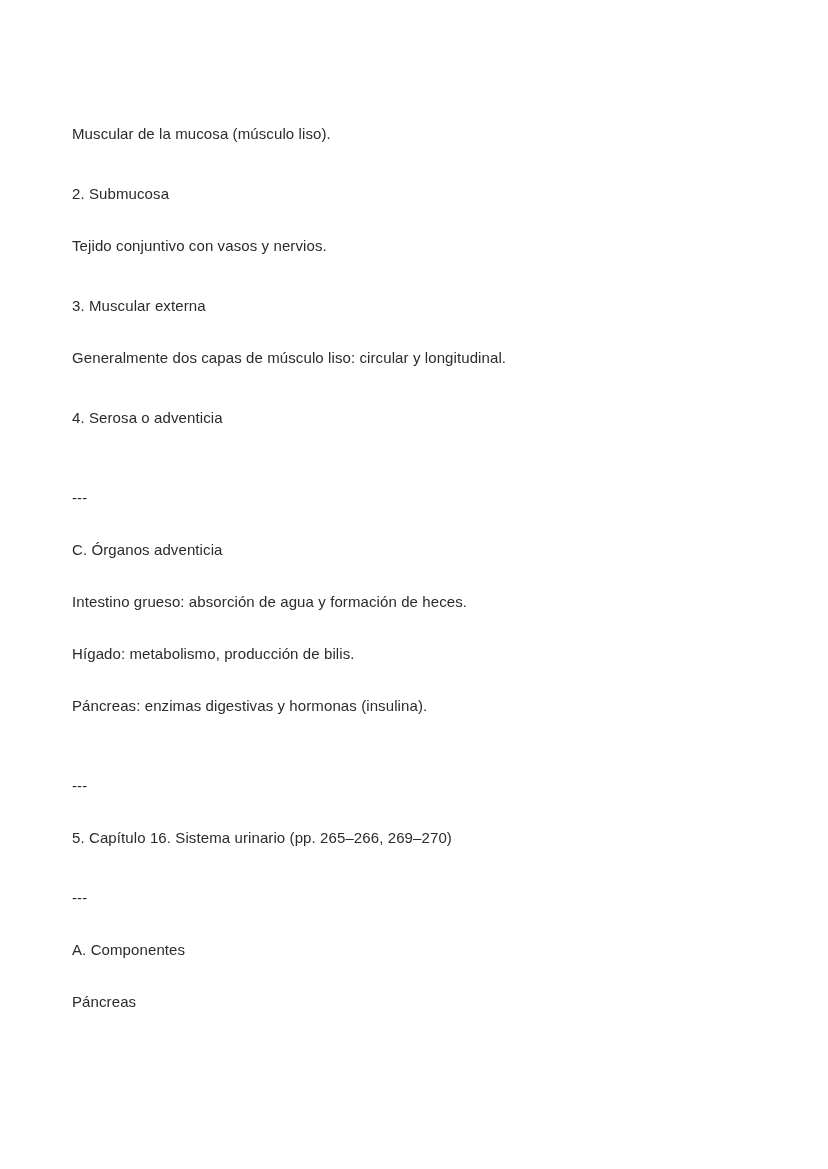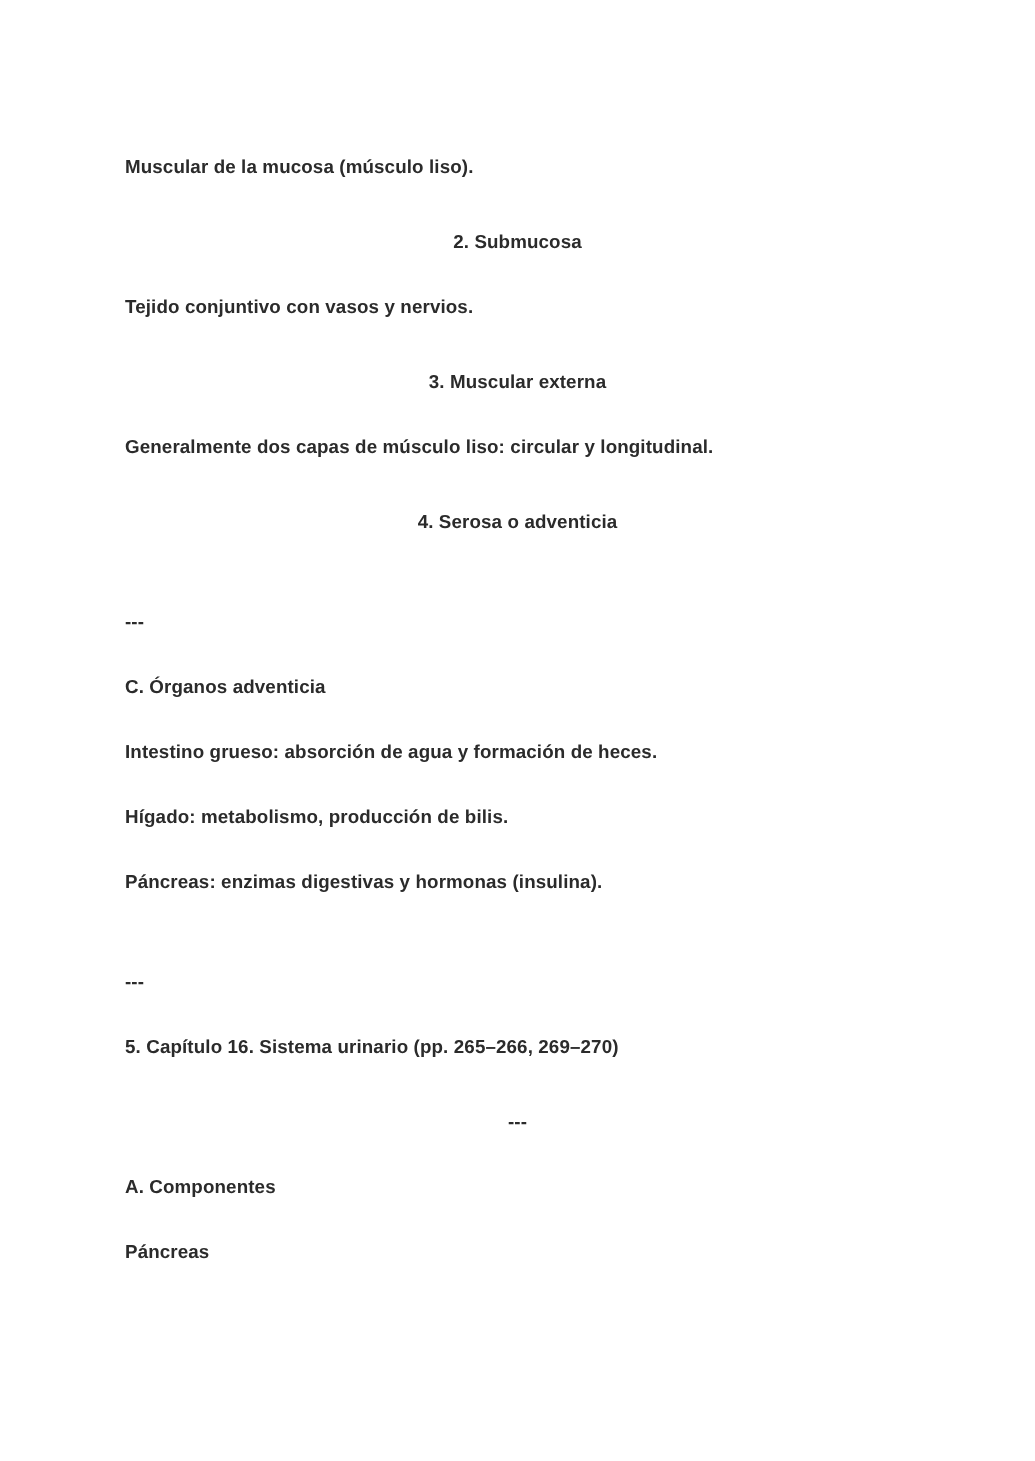--- a/index.html
+++ b/index.html
@@ -10,38 +10,37 @@
   body {
     width: 828px;
     height: 1169px;
     overflow: hidden;
   }
   .page {
     width: 828px;
     height: 1169px;
     background: #ffffff;
     box-sizing: border-box;
-    padding: 125px 100px 0 100px;
+    padding: 125px 100px 0 72px;
     font-family: "Liberation Sans", "DejaVu Sans", sans-serif;
     font-size: 15px;
     line-height: 18px;
     color: #2b2b2b;
-    font-weight: 700;
+    font-weight: 400;
     letter-spacing: 0.1px;
   }
   .t {
     margin-top: 34px;      
     white-space: nowrap;
   }
   .t:first-child {
     margin-top: 0;
   }
   .gap-60 {
     margin-top: 42px;      
-    text-align: center;
   }
   .gap-80 {
     margin-top: 62px;      
   }
 </style>
 </head>
 <body>
 
 <div class="page">
   <div class="t">Muscular de la mucosa (músculo liso).</div>

